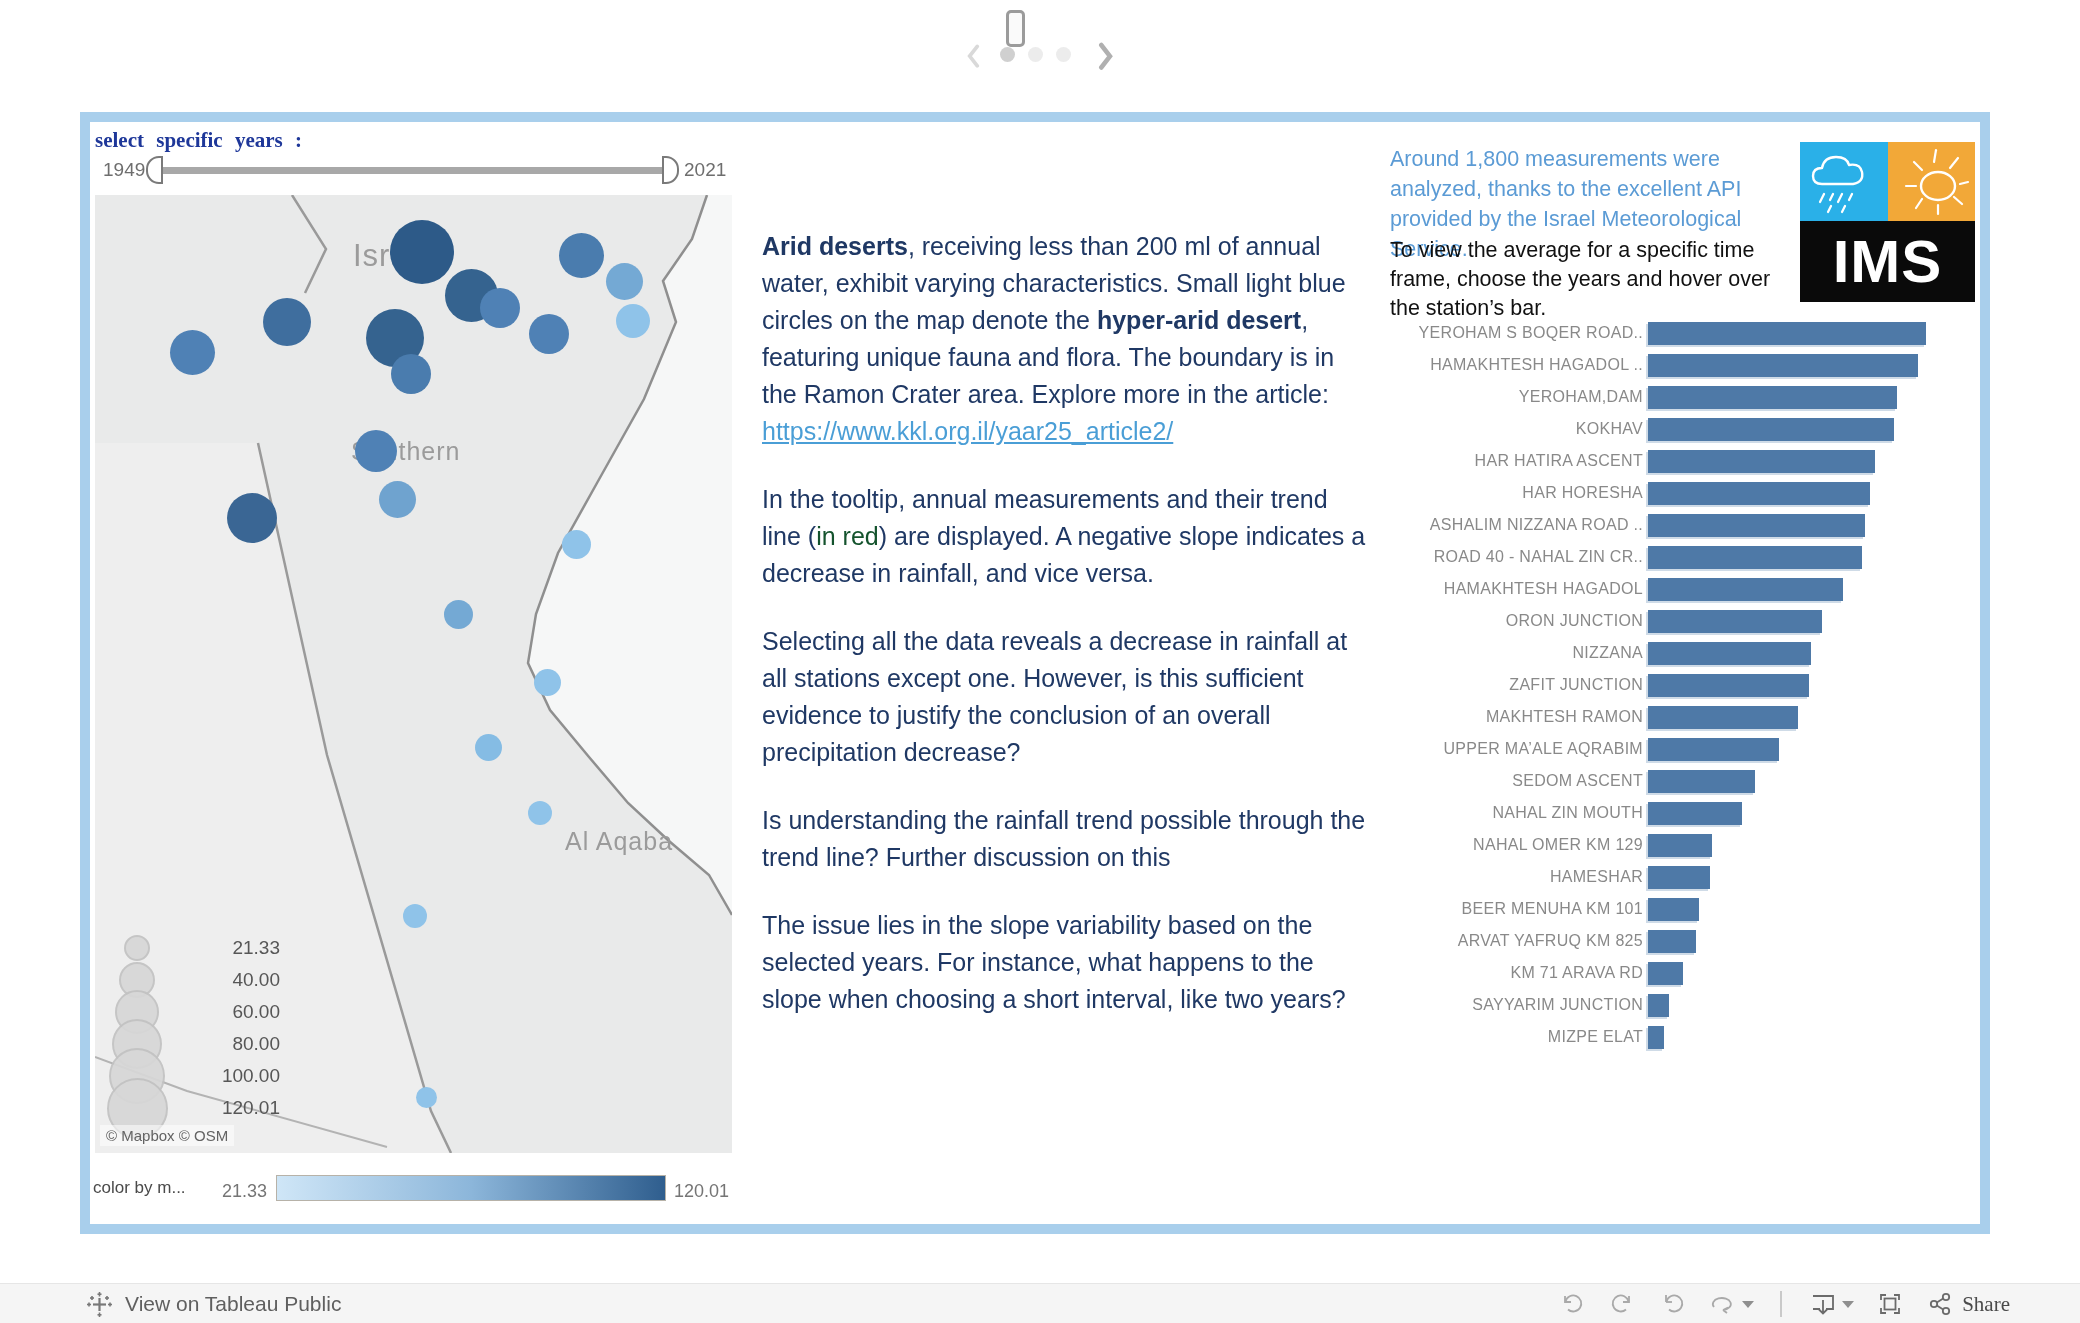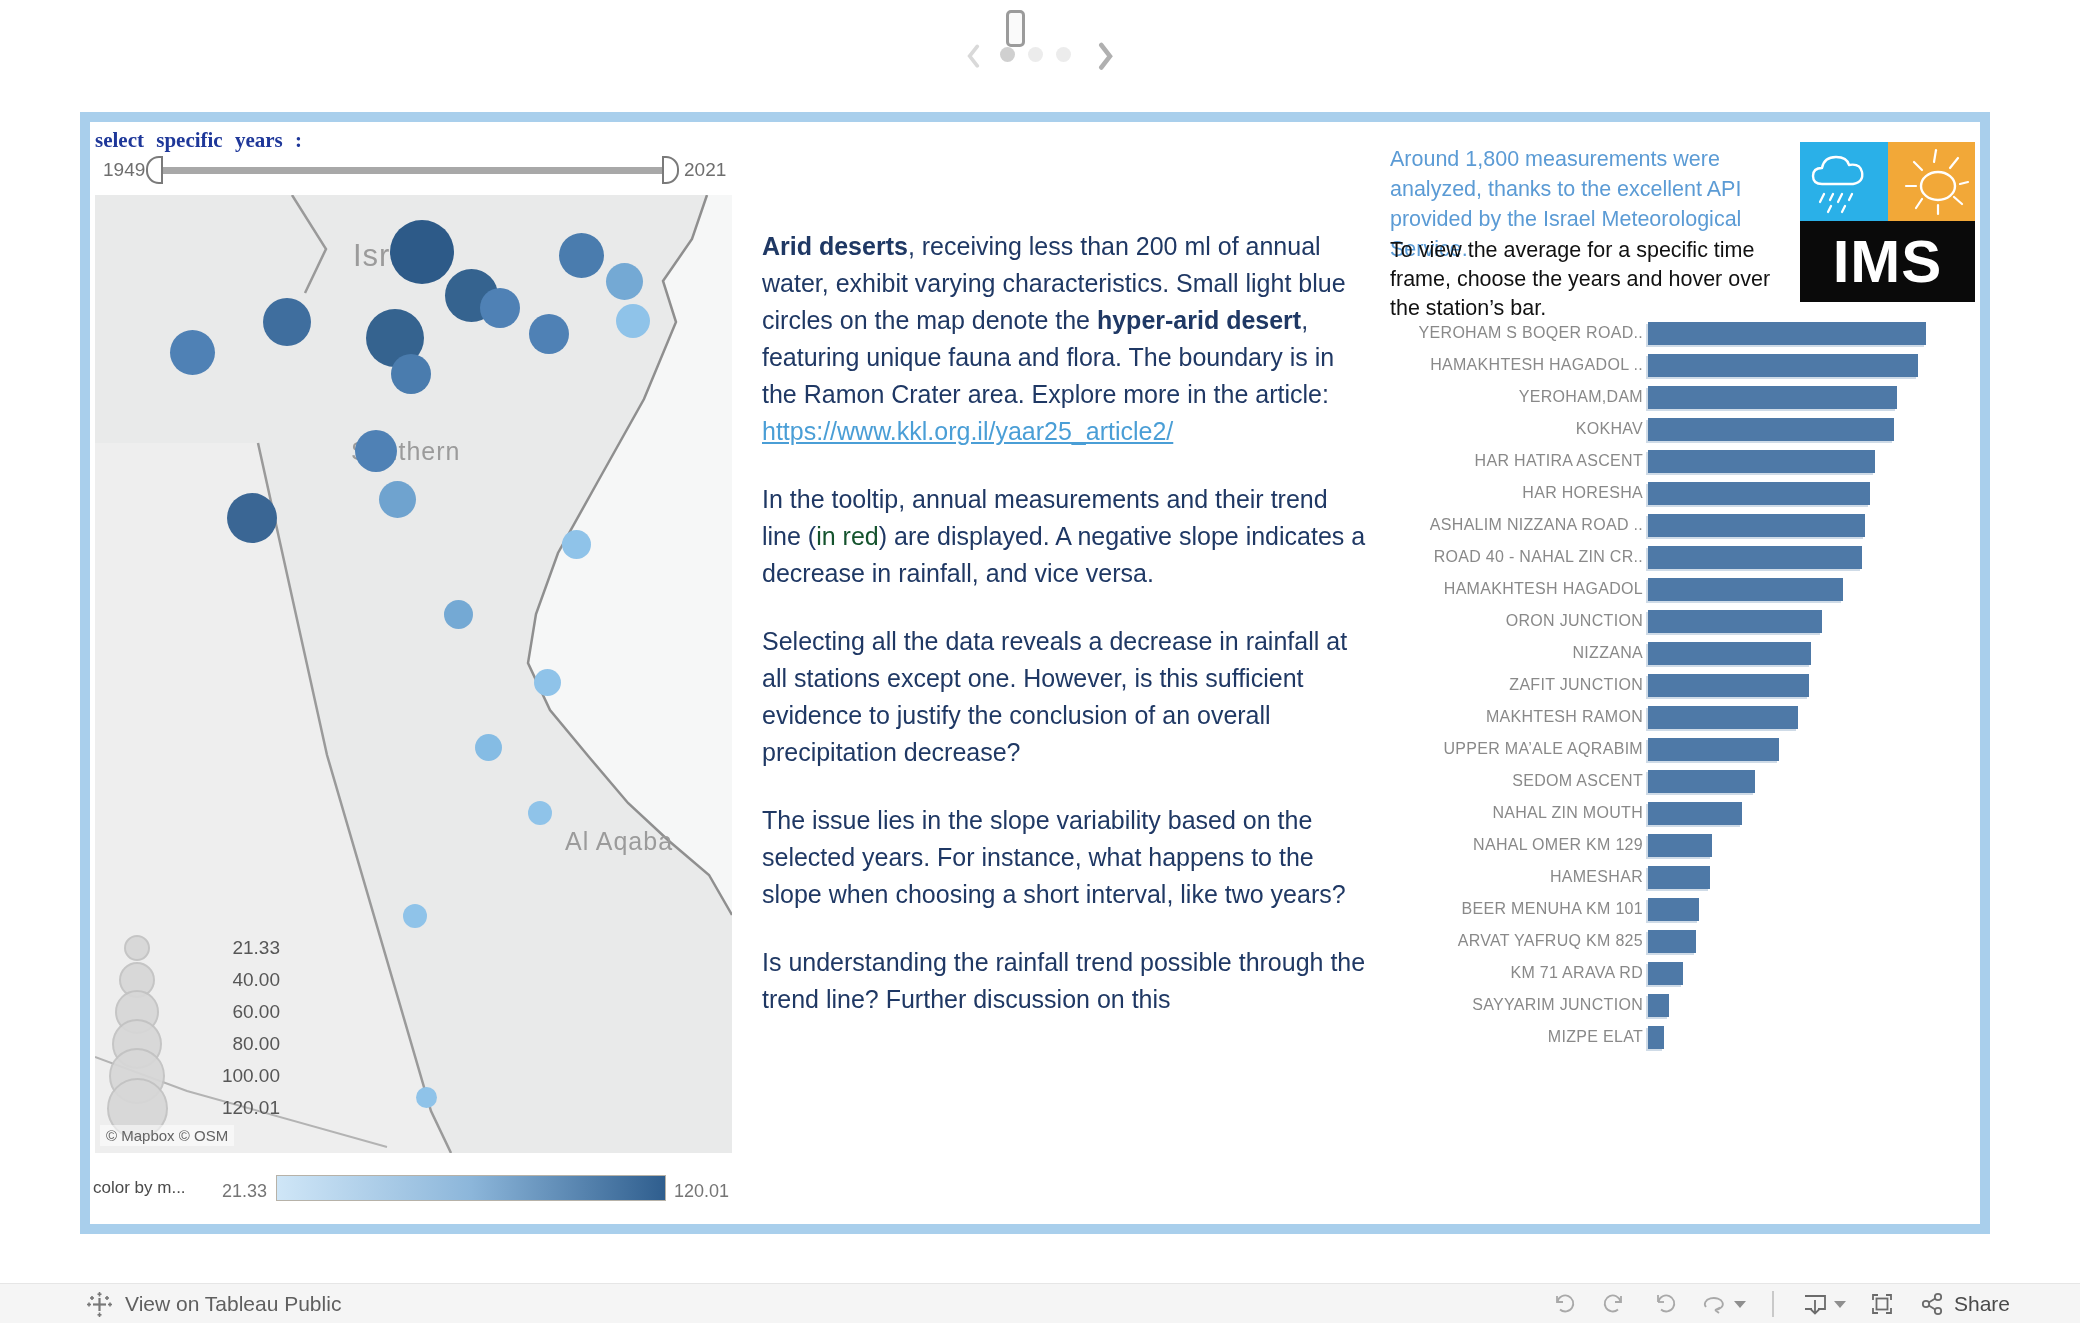--- a/index.html
+++ b/index.html
@@ -65,21 +65,21 @@
   .bar{height:23px;background:#4e79a7;box-shadow:-2px 2px 0 rgba(175,195,215,.6);}
 
   
   .toolbar{position:absolute;left:0;top:1283px;width:2080px;height:40px;background:#f5f5f5;border-top:1px solid #e6e6e6;box-sizing:border-box;}
   .tb-left{position:absolute;left:86px;top:0;height:40px;display:flex;align-items:center;gap:12px;}
   .tb-view{font-size:21px;color:#5f5f5f;}
   .tb-right{position:absolute;right:70px;top:0;height:40px;display:flex;align-items:center;gap:22px;}
   .tb-ico{display:flex;align-items:center;}
   .caret{width:0;height:0;border-left:6px solid transparent;border-right:6px solid transparent;border-top:7px solid #8f8f8f;margin-left:4px;}
   .tb-sep{width:2px;height:26px;background:#c9c9c9;margin:0 4px;}
-  .share-wrap{display:flex;align-items:center;gap:8px;}
+  .share-wrap{display:flex;align-items:center;gap:8px;font-family:Liberation Serif, serif;}
   .share-txt{font-size:21px;color:#4a4a4a;}
 </style>
 </head>
 <body>
 
 <div class="stage">
 
   <div class="carousel">
     <svg class="chev" style="left:961px;" viewBox="0 0 24 24">
         <path d="M15 4 L8 13 L15 22" fill="none" stroke="#d9d9d9" stroke-width="3.4" stroke-linecap="round"></path>
@@ -157,22 +157,22 @@
   <div class="clr-label">color by m...</div>
   <div class="clr-min">21.33</div>
   <div class="clr-grad"></div>
   <div class="clr-max">120.01</div>
 
   <div class="article">
       <p class="para tight"><span class="seg-b">Arid deserts</span><span>, receiving less than 200 ml of annual water, exhibit varying characteristics. Small light blue circles on the map denote the </span><span class="seg-b">hyper-arid desert</span><span>, featuring unique fauna and flora. The boundary is in the Ramon Crater area. Explore more in the article:</span></p>
       <p class="para"><a class="seg-link" href="#">https://www.kkl.org.il/yaar25_article2/</a></p>
       <p class="para"><span>In the tooltip, annual measurements and their trend line (</span><span class="seg-red">in red</span><span>) are displayed. A negative slope indicates a decrease in rainfall, and vice versa.</span></p>
       <p class="para"><span>Selecting all the data reveals a decrease in rainfall at all stations except one. However, is this sufficient evidence to justify the conclusion of an overall precipitation decrease?</span></p>
+      <p class="para"><span>Is understanding the rainfall trend possible through the trend line? Further discussion on this</span></p>
       <p class="para"><span>The issue lies in the slope variability based on the selected years. For instance, what happens to the slope when choosing a short interval, like two years?</span></p>
-      <p class="para"><span>Is understanding the rainfall trend possible through the trend line? Further discussion on this</span></p>
     </div>
 
   <div class="note-blue">Around 1,800 measurements were analyzed, thanks to the excellent API provided by the Israel Meteorological Service.</div>
   <div class="note-black">To view the average for a specific time frame, choose the years and hover over the station’s bar.</div>
 
   <div class="ims">
     <div class="row">
       <div class="q blue">
         <svg width="87" height="79" viewBox="0 0 87 79">
           <path d="M22 42 q-9 0 -9 -8 q0 -8 9 -8 q2 -11 14 -11 q11 0 13 8 q11 -2 13 7 q2 10 -9 12 z" fill="none" stroke="#ffffff" stroke-width="2.4" stroke-linejoin="round"></path>

